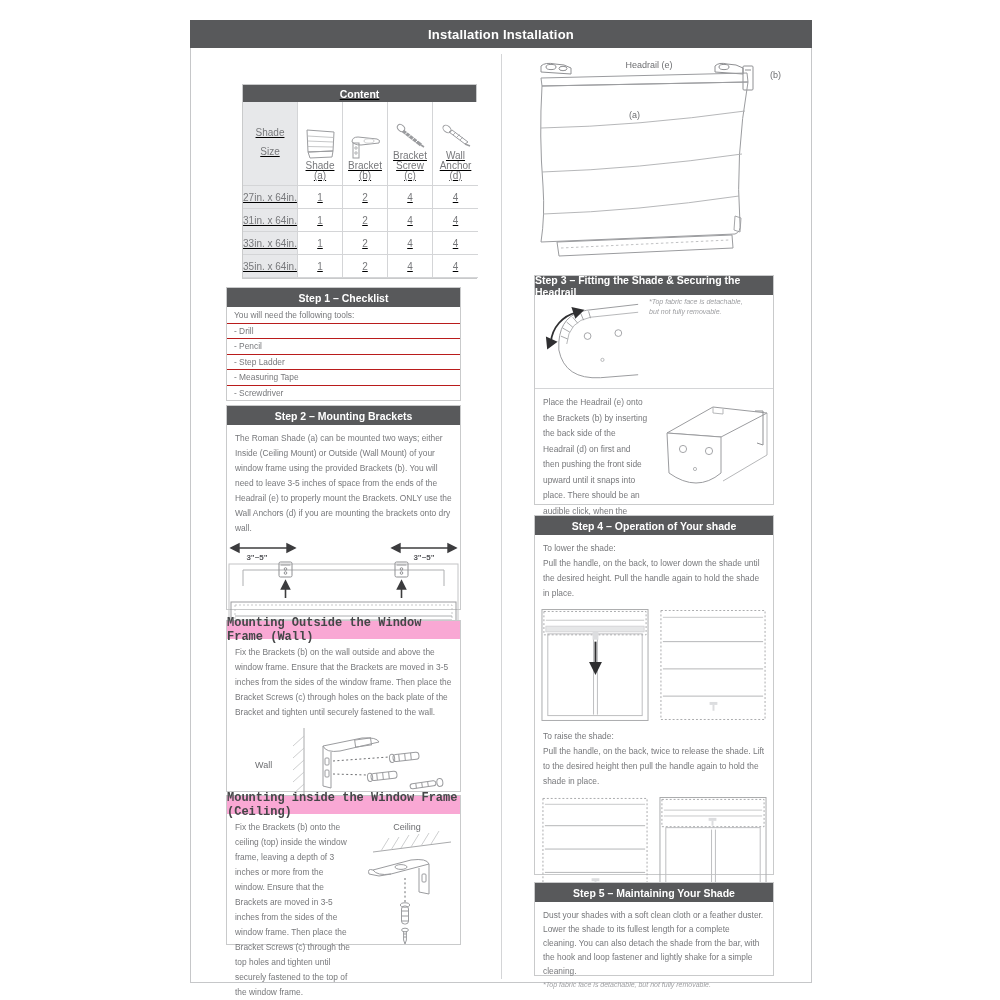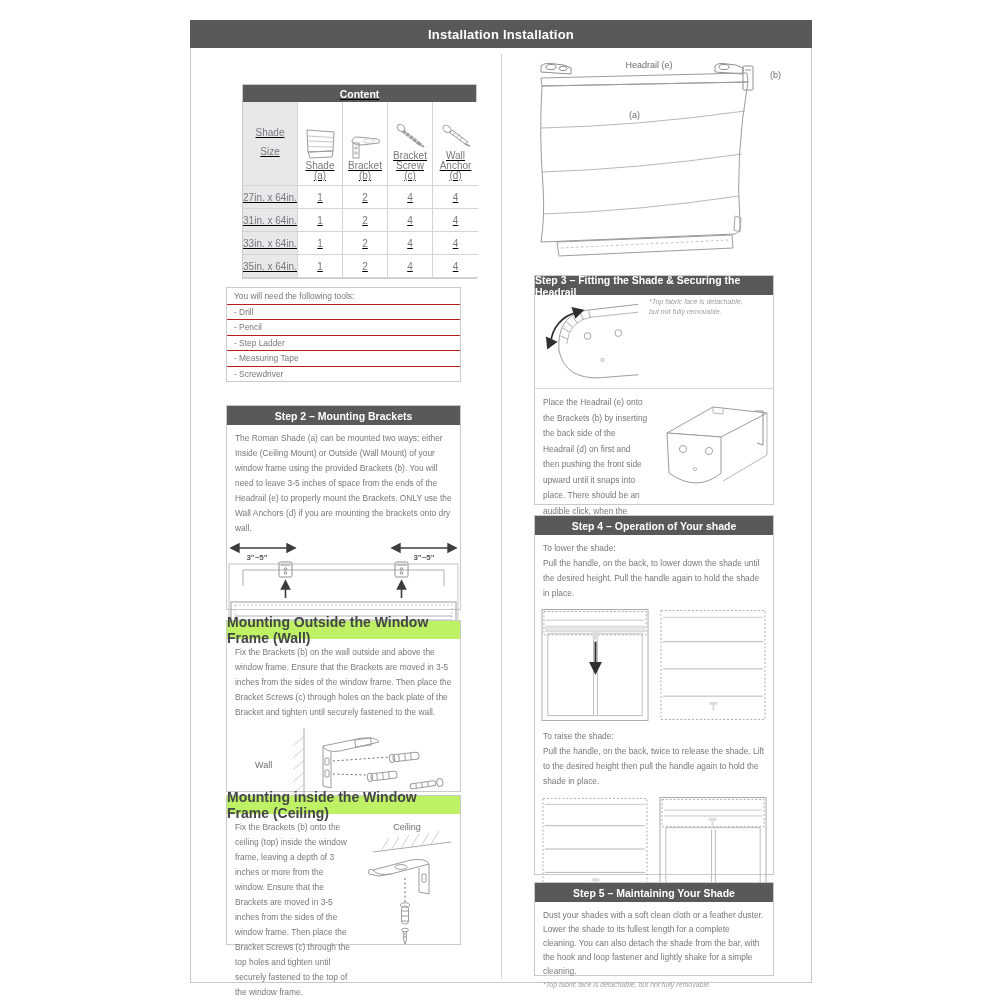--- a/index.html
+++ b/index.html
@@ -9,22 +9,22 @@
   .doc-header { height:28px; background:#58595b; color:#ffffff;
     font-size:13px; font-weight:600; letter-spacing:.2px;
     display:flex; align-items:center; justify-content:center; }
   .doc-body { position:relative; height:935px; border:1px solid #c6c7c9; border-top:none; background:#fff; }
   .col-divider { position:absolute; left:310px; top:6px; width:1px; height:925px; background:#d4d5d7; }
 
   .abs { position:absolute; }
   .box { border:1px solid #c9cacb; background:#fff; }
   .step-bar { height:19px; background:#58595b; color:#fff; font-size:10.5px; font-weight:600;
     display:flex; align-items:center; justify-content:center; }
-  .sub-bar { height:18px; background:#bef264; color:#454648; font-size:14px; font-weight:600;
-    display:flex; align-items:center; justify-content:center; }
+  .sub-bar { height:18px; background:#f9a8d4; color:#454648; font-size:12px; font-weight:600;
+    display:flex; align-items:center; justify-content:center;font-family:Liberation Mono, monospace; }
   .para { color:#77787b; font-size:8.4px; line-height:15px; padding:6px 8px 4px 8px; }
   .note { color:#9d9ea1; font-size:7px; font-style:italic; line-height:10px; }
 
   
   .ctable { display:grid; grid-template-columns:55px 45px 45px 45px 45px; font-size:10px; color:#77787b; }
   .ctable .cell { border-right:1px solid #d4d5d7; border-bottom:1px solid #d4d5d7;
     display:flex; align-items:center; justify-content:center; text-align:center; background:#fff; }
   .ctable .cell:nth-child(5n) { border-right:none; }
   .ctable .shadecell { background:#e7e8ea; }
   .ctable .iconcell { flex-direction:column; justify-content:flex-end; padding-bottom:4px; height:84px; }
@@ -126,20 +126,21 @@
 
         <div class="cell shadecell datarow">35in. x 64in.</div>
         <div class="cell datarow">1</div>
         <div class="cell datarow">2</div>
         <div class="cell datarow">4</div>
         <div class="cell datarow">4</div>
       </div>
     </div>
 
     <div class="abs box" style="left:35px; top:239px; width:235px;">
+      <div class="step-bar">Step 1 – Checklist</div>
       <div class="chk-row first">You will need the following tools:</div>
       <div class="chk-row">- Drill</div>
       <div class="chk-row">- Pencil</div>
       <div class="chk-row">- Step Ladder</div>
       <div class="chk-row">- Measuring Tape</div>
       <div class="chk-row">- Screwdriver</div>
     </div>
 
     <div class="abs box" style="left:35px; top:357px; width:235px; height:205px;">
       <div class="step-bar">Step 2 – Mounting Brackets</div>

